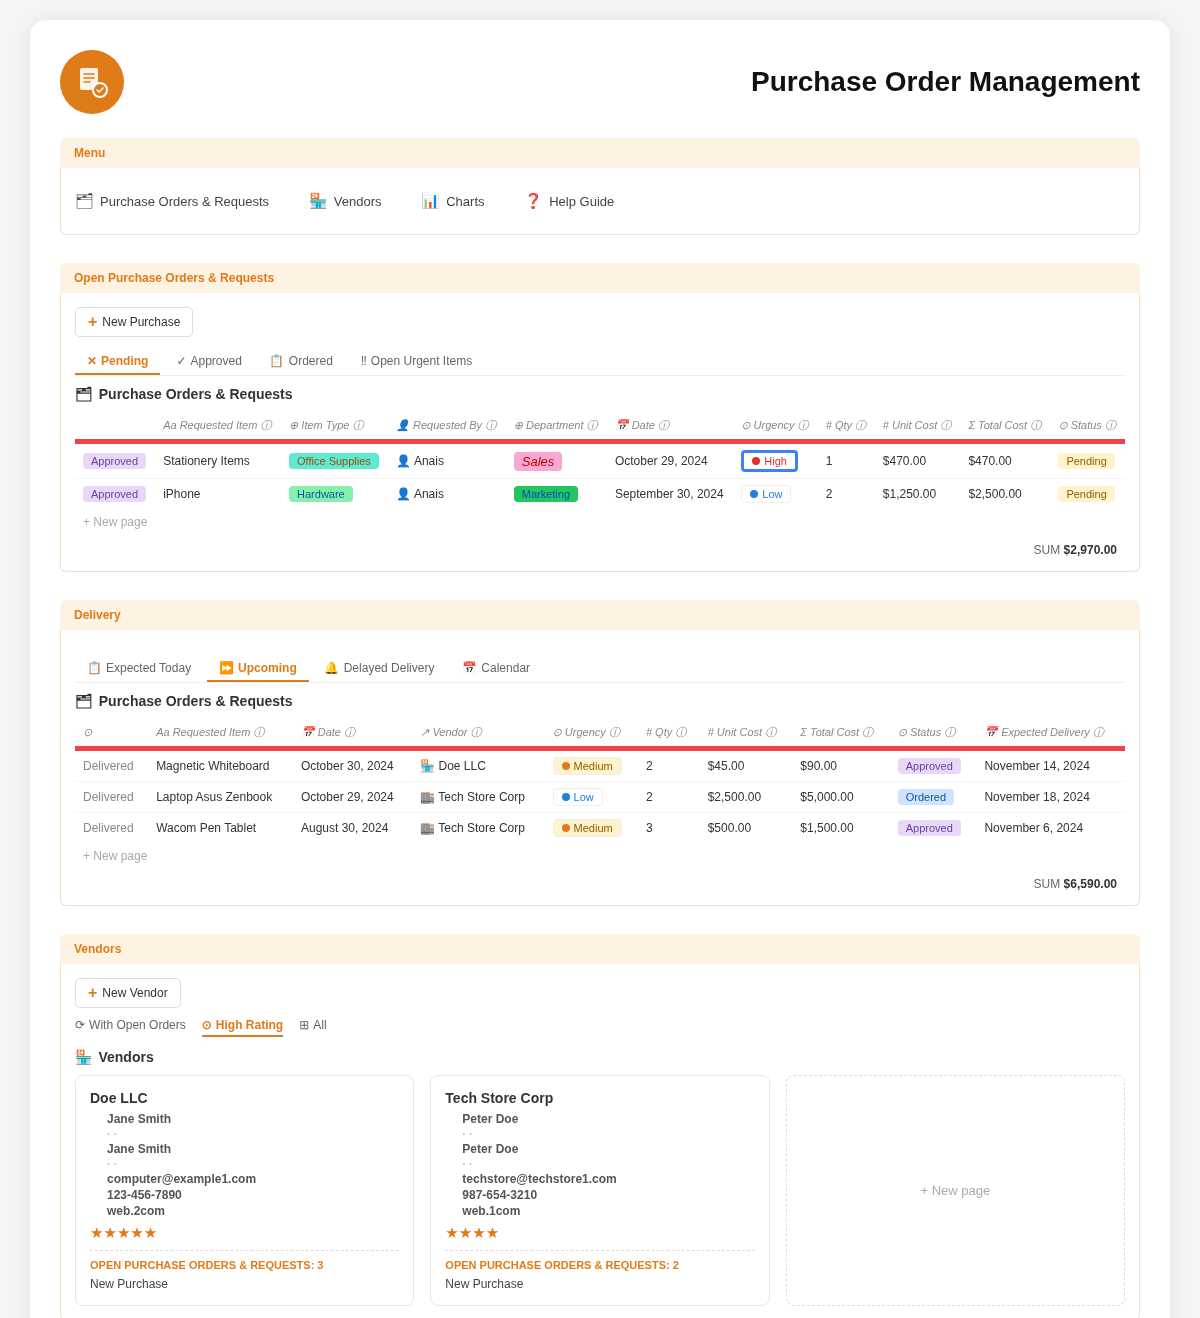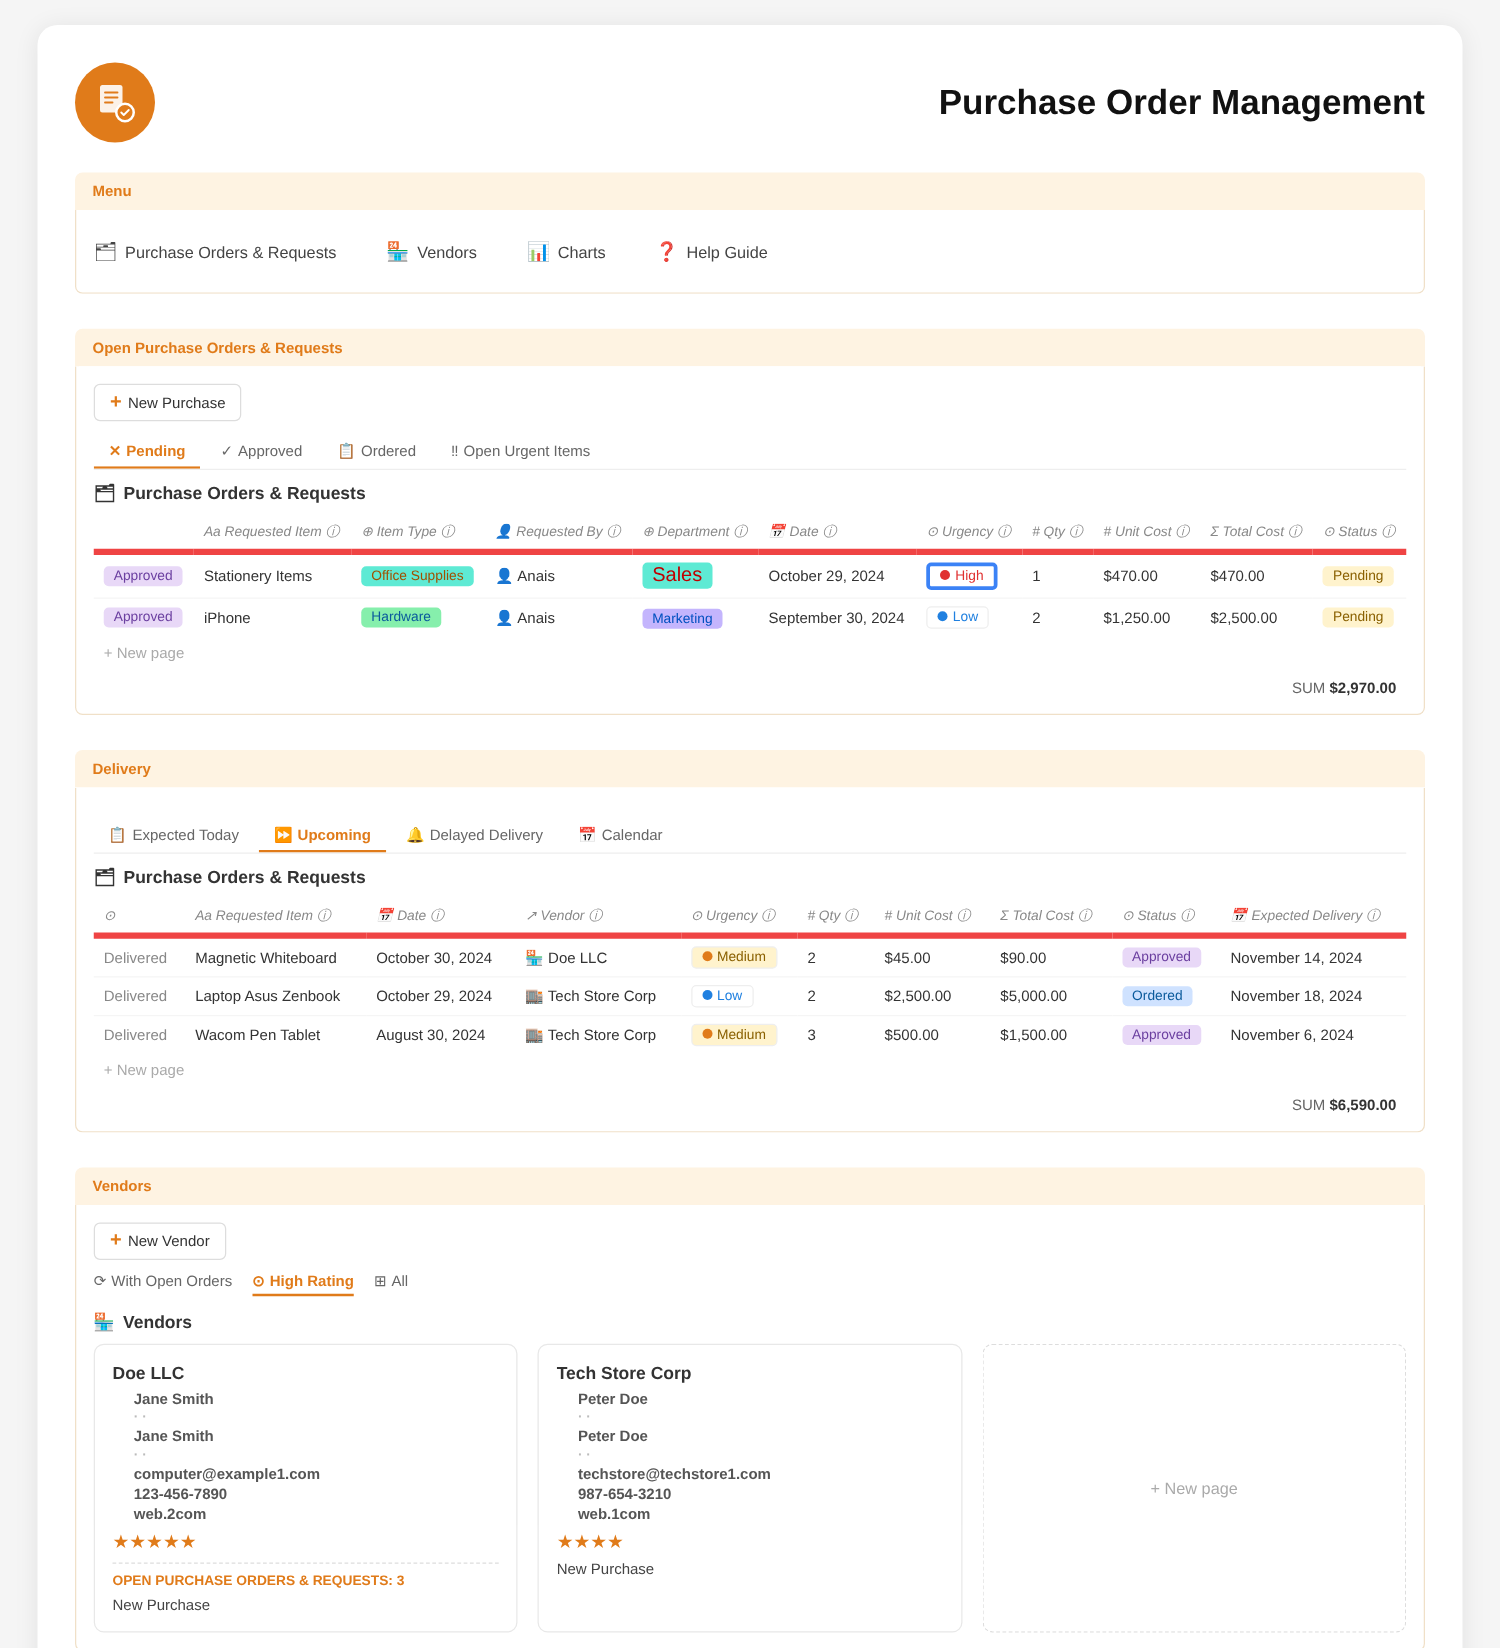--- a/index.html
+++ b/index.html
@@ -154,22 +154,22 @@
     .dot-orange { background: #e07b1a; }
     .item-type-badge {
       display: inline-block;
       padding: 2px 8px;
       border-radius: 4px;
       font-size: 11px;
       font-weight: 500;
     }
     .it-office { background: #5eead4; color: #a05000; }
     .it-hardware { background: #86efac; color: #0a5a9c; }
-    .dept-sales { background: #5eead4; color: #c00000; border-radius: 4px; padding: 2px 8px; font-size: 16px; }
-    .dept-marketing { background: #c4b5fd; color: #0050c0; border-radius: 4px; padding: 2px 8px; font-size: 11px; }
+    .dept-sales { background: #f9a8d4; color: #c00000; border-radius: 4px; padding: 2px 8px; font-size: 13px; font-style: italic; }
+    .dept-marketing { background: #22c55e; color: #0050c0; border-radius: 4px; padding: 2px 8px; font-size: 11px; }
     .sum-row {
       text-align: right;
       padding: 8px 8px 0;
       font-size: 12px;
       color: #666;
     }
     .sum-val { font-weight: 600; color: #333; }
     .new-page-row {
       color: #aaa;
       font-size: 12px;
@@ -566,20 +566,21 @@
         <div class="vendor-card">
           <div class="vendor-name">Tech Store Corp</div>
           <div class="vendor-contact">Peter Doe</div>
           <div class="vendor-contact" style="color:#bbb;font-size:11px;">· ·</div>
           <div class="vendor-contact">Peter Doe</div>
           <div class="vendor-contact" style="color:#bbb;font-size:11px;">· ·</div>
           <div class="vendor-contact">techstore@techstore1.com</div>
           <div class="vendor-contact">987-654-3210</div>
           <div class="vendor-contact">web.1com</div>
           <div class="vendor-stars">★★★★</div>
+          <div class="vendor-open-orders">OPEN PURCHASE ORDERS &amp; REQUESTS: 2</div>
           <div class="vendor-new-purchase">
             <span>New Purchase</span>
           </div>
         </div>
 
         <div class="new-page-placeholder">
           <span>+ New page</span>
         </div>
       </div>
     </div>

